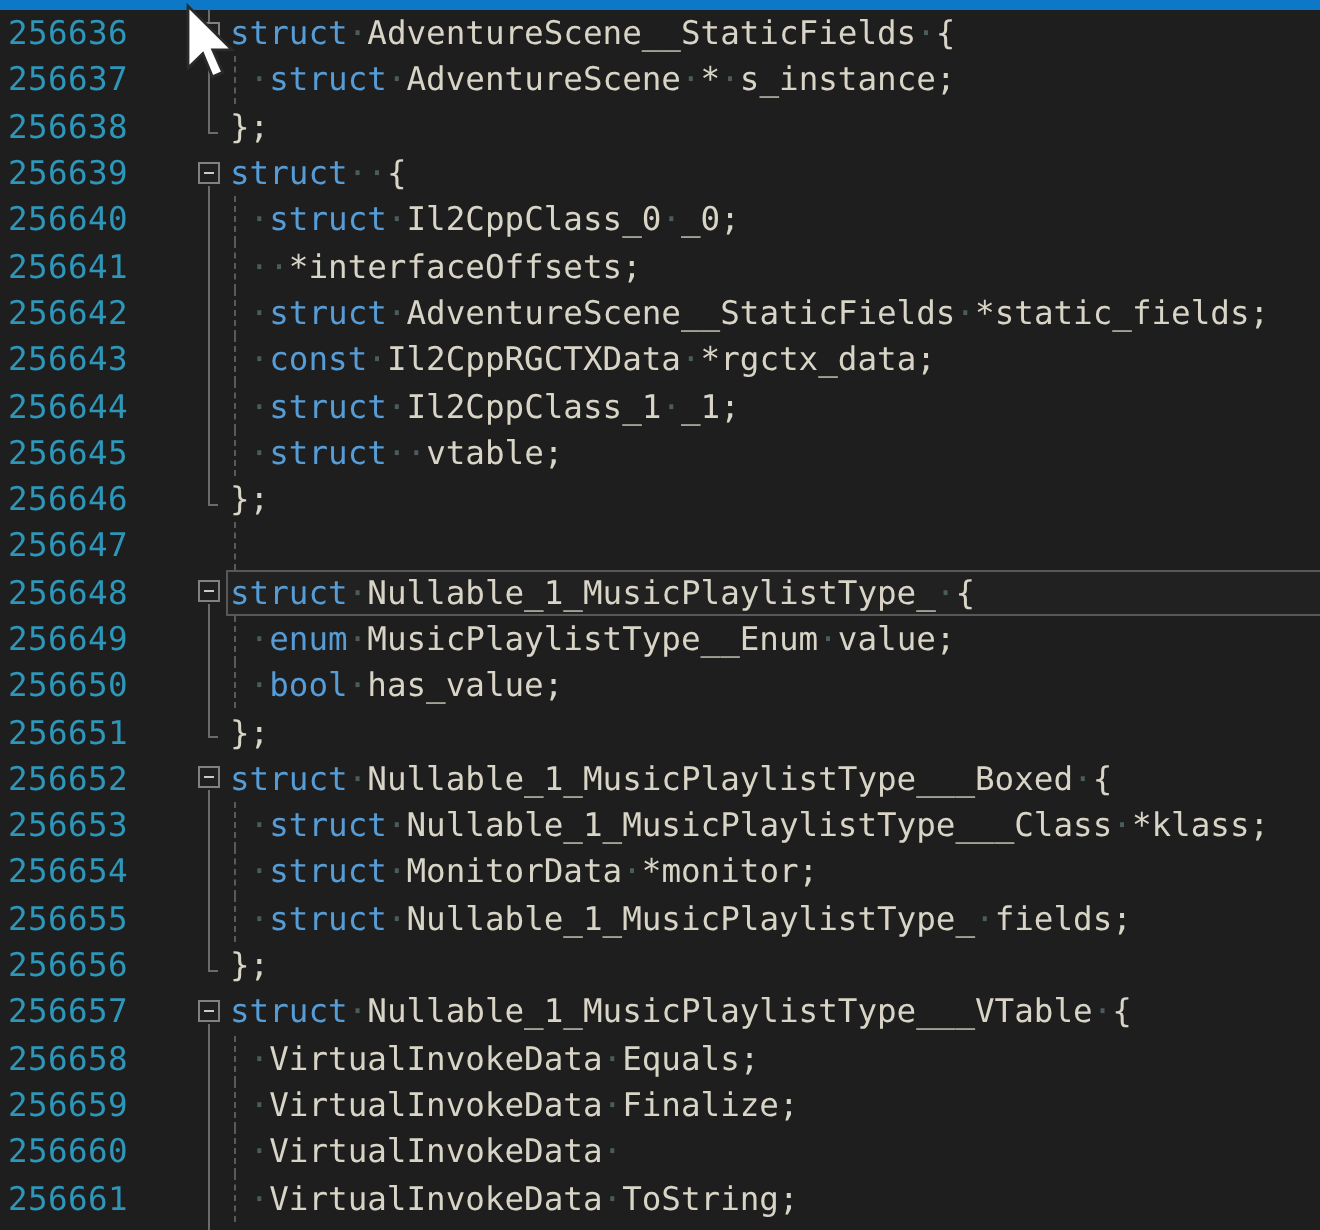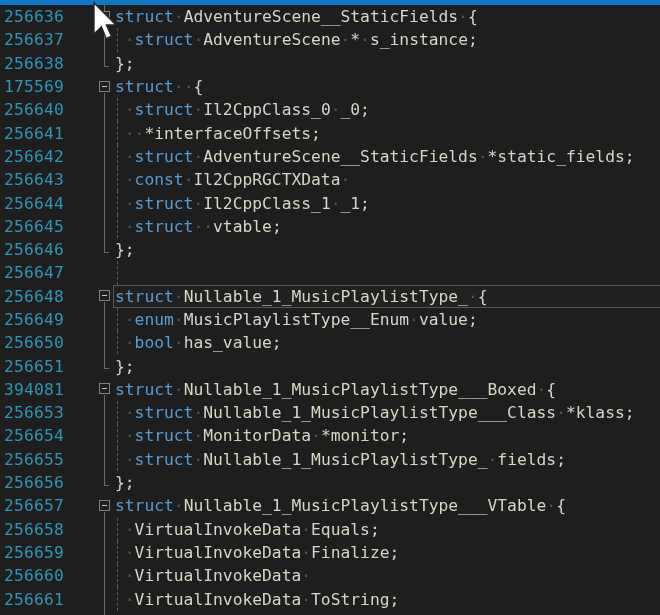--- a/index.html
+++ b/index.html
@@ -67,21 +67,21 @@
         <div class="code"><span class="ws">&nbsp;·</span><span class="kw">struct</span><span class="ws">·</span><span class="tx">AdventureScene</span><span class="ws">·</span><span class="tx">*</span><span class="ws">·</span><span class="tx">s_instance;</span></div>
       </div>
       <div class="row">
         <div class="gutter">256638</div>
         <div class="fold">
           <div class="fend"></div>
         </div>
         <div class="code"><span class="tx">};</span></div>
       </div>
       <div class="row">
-        <div class="gutter">175569</div>
+        <div class="gutter">256639</div>
         <div class="fold">
           <div class="fstub"></div>
           <div class="fbox"></div>
         </div>
         <div class="code"><span class="kw">struct</span><span class="ws">·</span><span class="ws">·</span><span class="tx">{</span></div>
       </div>
       <div class="row guided">
         <div class="gutter">256640</div>
         <div class="fold">
           <div class="fline"></div>
@@ -100,21 +100,21 @@
         <div class="fold">
           <div class="fline"></div>
         </div>
         <div class="code"><span class="ws">&nbsp;·</span><span class="kw">struct</span><span class="ws">·</span><span class="tx">AdventureScene__StaticFields</span><span class="ws">·</span><span class="tx">*static_fields;</span></div>
       </div>
       <div class="row guided">
         <div class="gutter">256643</div>
         <div class="fold">
           <div class="fline"></div>
         </div>
-        <div class="code"><span class="ws">&nbsp;·</span><span class="kw">const</span><span class="ws">·</span><span class="tx">Il2CppRGCTXData</span><span class="ws">·</span></div>
+        <div class="code"><span class="ws">&nbsp;·</span><span class="kw">const</span><span class="ws">·</span><span class="tx">Il2CppRGCTXData</span><span class="ws">·</span><span class="tx">*rgctx_data;</span></div>
       </div>
       <div class="row guided">
         <div class="gutter">256644</div>
         <div class="fold">
           <div class="fline"></div>
         </div>
         <div class="code"><span class="ws">&nbsp;·</span><span class="kw">struct</span><span class="ws">·</span><span class="tx">Il2CppClass_1</span><span class="ws">·</span><span class="tx">_1;</span></div>
       </div>
       <div class="row guided">
         <div class="gutter">256645</div>
@@ -158,21 +158,21 @@
         <div class="code"><span class="ws">&nbsp;·</span><span class="kw">bool</span><span class="ws">·</span><span class="tx">has_value;</span></div>
       </div>
       <div class="row">
         <div class="gutter">256651</div>
         <div class="fold">
           <div class="fend"></div>
         </div>
         <div class="code"><span class="tx">};</span></div>
       </div>
       <div class="row">
-        <div class="gutter">394081</div>
+        <div class="gutter">256652</div>
         <div class="fold">
           <div class="fstub"></div>
           <div class="fbox"></div>
         </div>
         <div class="code"><span class="kw">struct</span><span class="ws">·</span><span class="tx">Nullable_1_MusicPlaylistType___Boxed</span><span class="ws">·</span><span class="tx">{</span></div>
       </div>
       <div class="row guided">
         <div class="gutter">256653</div>
         <div class="fold">
           <div class="fline"></div>

